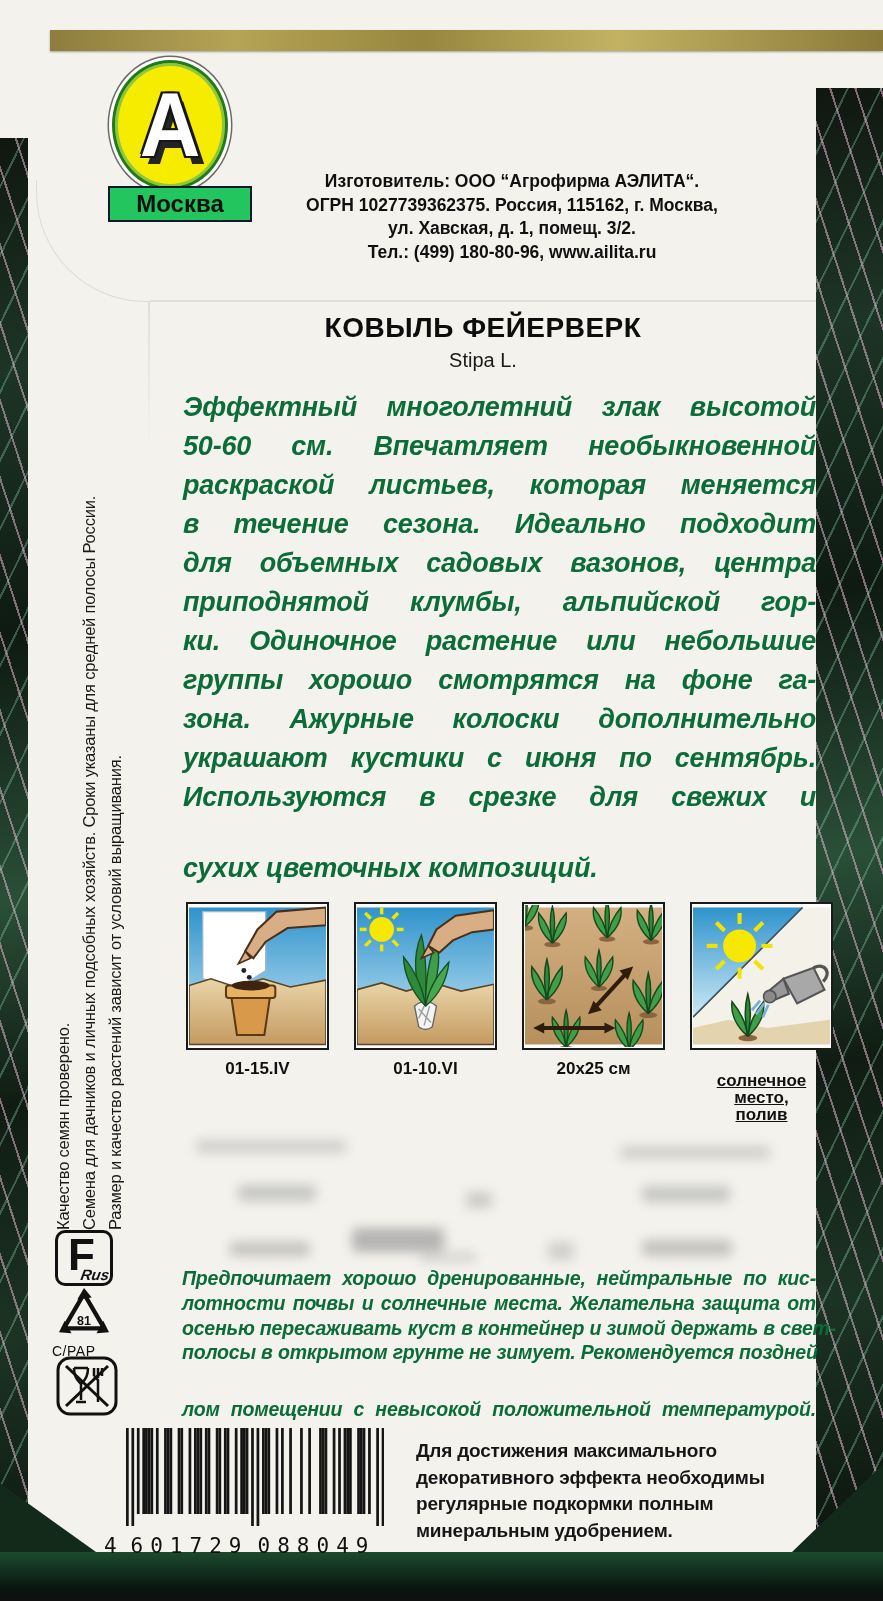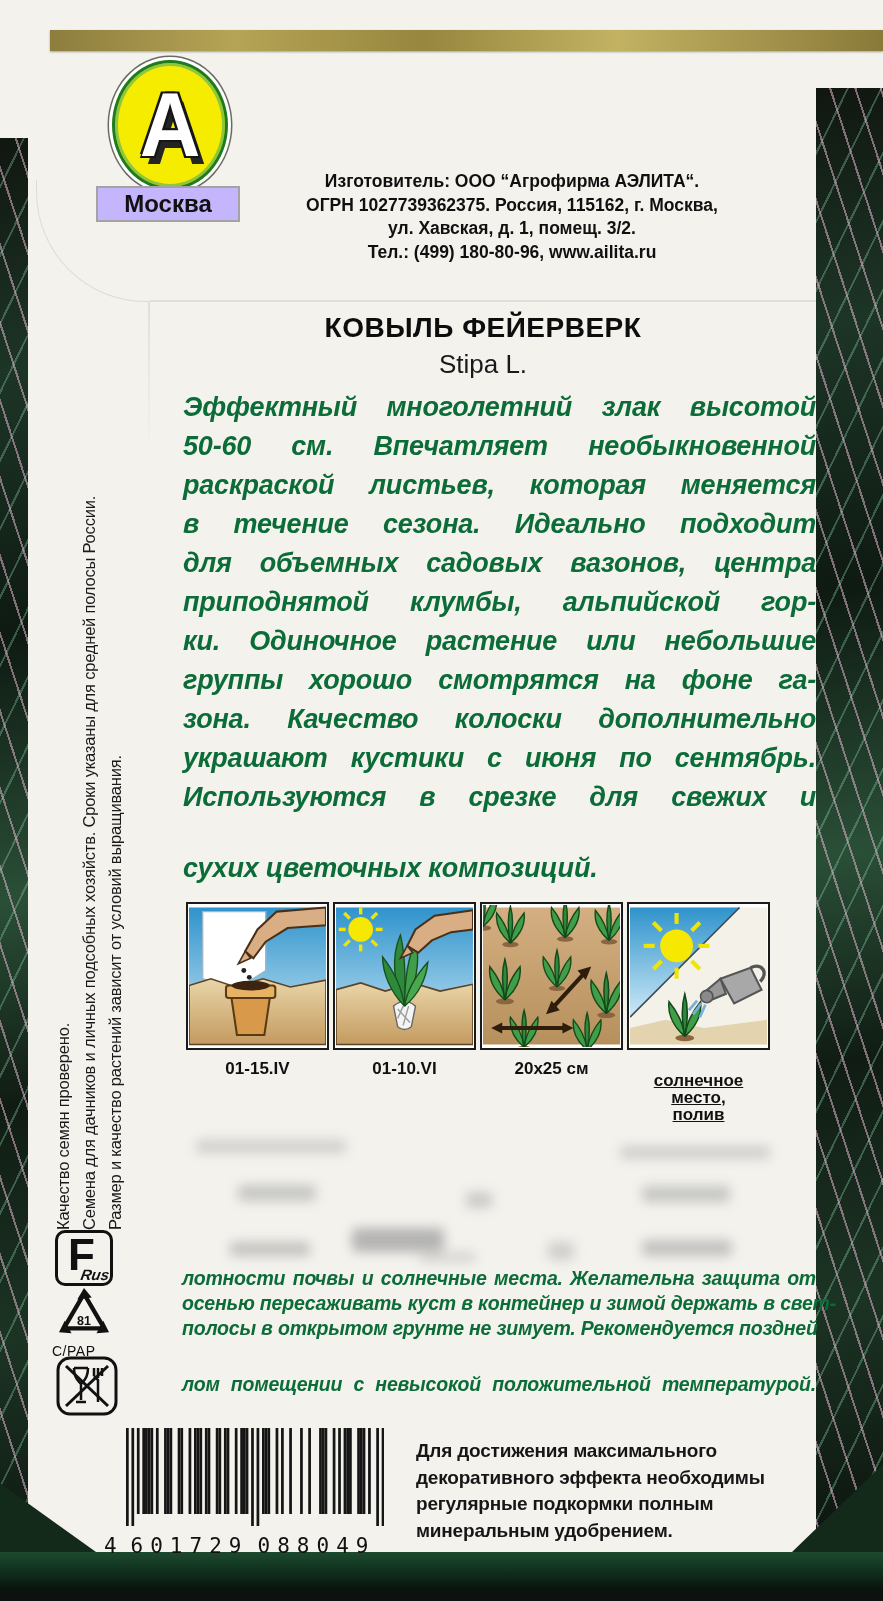--- a/index.html
+++ b/index.html
@@ -29,40 +29,40 @@
   .seam-v{position:absolute;left:148px;top:301px;width:1.5px;height:150px;
     background:linear-gradient(#e0e0d8,rgba(224,224,216,0));}
 
   
   .logo-oval{position:absolute;left:112px;top:60px;width:110px;height:124px;border-radius:50%;
     background:#f6ec00;border:3px solid #1f7c1d;
     box-shadow:0 0 0 3px #ffffff,0 0 0 4.5px #6a6a62, inset 0 0 0 3px #8fc63f;
     display:flex;align-items:center;justify-content:center;}
   .logo-letter{font-size:84px;font-weight:700;color:#fff;line-height:1;transform:scaleY(1.08);
     text-shadow:-2px -2px 0 #161616,2px -2px 0 #161616,-2px 2px 0 #161616,2px 2px 0 #161616,6px 7px 0 #242424;}
-  .city-box{position:absolute;left:96px;top:186px;width:140px;height:32px;background:#c4b5fd;
-    border:2px solid #a3a3a3;display:flex;align-items:center;justify-content:center;
+  .city-box{position:absolute;left:108px;top:186px;width:140px;height:32px;background:#22c55e;
+    border:2px solid #0f172a;display:flex;align-items:center;justify-content:center;
     font-size:24px;font-weight:600;color:#111;}
 
   .manufacturer{position:absolute;left:250px;top:170px;width:524px;text-align:center;
     font-size:17.5px;line-height:23.5px;font-weight:700;color:#101010;}
 
   
   .title{position:absolute;left:150px;top:312px;width:666px;text-align:center;
     font-size:28px;font-weight:700;color:#0d0d0d;letter-spacing:.5px;}
   .latin{position:absolute;left:150px;top:349px;width:666px;text-align:center;
-    font-size:26px;color:#1a1a1a;}
+    font-size:20px;color:#1a1a1a;}
 
   .desc{position:absolute;left:183px;top:388px;width:633px;}
   .dline{font-style:italic;font-weight:700;font-size:27px;line-height:39px;color:#0c6c38;
     letter-spacing:-.2px;text-align:justify;text-align-last:justify;white-space:nowrap;}
   .dlast{text-align-last:left;margin-top:32px;}
 
   
-  .picto-row{position:absolute;left:186px;top:902px;display:flex;gap:4px;}
+  .picto-row{position:absolute;left:186px;top:902px;display:flex;gap:25px;}
   .picto{width:143px;}
   .picto-box{width:137px;height:142px;border:2px solid #1a1a1a;background:#fff;padding:1px;}
   .picto-box svg{width:100%;height:100%;display:block;}
   .picto-cap{margin-top:9px;text-align:center;font-size:17px;font-weight:700;color:#111;}
   .picto-cap.small{font-size:17px;line-height:17px;margin-top:22px;text-decoration:underline;}
 
   
   .blob{position:absolute;background:#9a9a9a;border-radius:4px;filter:blur(6px);}
 
   .care{position:absolute;left:182px;top:1266px;width:634px;}
@@ -127,21 +127,21 @@
 
   <div class="desc">
     <div class="dline">Эффектный многолетний злак высотой</div>
     <div class="dline">50-60 см. Впечатляет необыкновенной</div>
     <div class="dline">раскраской листьев, которая меняется</div>
     <div class="dline">в течение сезона. Идеально подходит</div>
     <div class="dline">для объемных садовых вазонов, центра</div>
     <div class="dline">приподнятой клумбы, альпийской гор-</div>
     <div class="dline">ки. Одиночное растение или небольшие</div>
     <div class="dline">группы хорошо смотрятся на фоне га-</div>
-    <div class="dline">зона. Качество колоски дополнительно</div>
+    <div class="dline">зона. Ажурные колоски дополнительно</div>
     <div class="dline">украшают кустики с июня по сентябрь.</div>
     <div class="dline">Используются в срезке для свежих и</div>
     <div class="dline dlast">сухих цветочных композиций.</div>
   </div>
 
   <div class="picto-row">
     <div class="picto">
       <div class="picto-box">
         <svg viewBox="0 0 100 100">
           <defs>
@@ -275,20 +275,21 @@
     <div class="blob" style="left:352px;top:1228px;width:92px;height:24px;opacity:.7;"></div>
     <div class="blob" style="left:230px;top:1242px;width:80px;height:14px;opacity:.55;"></div>
     <div class="blob" style="left:420px;top:1252px;width:56px;height:10px;opacity:.35;"></div>
     <div class="blob" style="left:620px;top:1146px;width:150px;height:13px;opacity:.4;"></div>
     <div class="blob" style="left:642px;top:1186px;width:88px;height:16px;opacity:.5;"></div>
     <div class="blob" style="left:642px;top:1240px;width:90px;height:16px;opacity:.55;"></div>
     <div class="blob" style="left:548px;top:1242px;width:26px;height:18px;opacity:.4;"></div>
   </div>
 
   <div class="care">
+    <div class="cline">Предпочитает хорошо дренированные, нейтральные по кис-</div>
     <div class="cline">лотности почвы и солнечные места. Желательна защита от</div>
     <div class="cline">осенью пересаживать куст в контейнер и зимой держать в свет-</div>
     <div class="cline">полосы в открытом грунте не зимует. Рекомендуется поздней</div>
     <div class="cline dlast">лом помещении с невысокой положительной температурой.</div>
   </div>
 
   <div class="side-note">
     <div class="sline">Качество семян проверено.</div>
     <div class="sline">Семена для дачников и личных подсобных хозяйств. Сроки указаны для средней полосы России.</div>
     <div class="sline">Размер и качество растений зависит от условий выращивания.</div>

